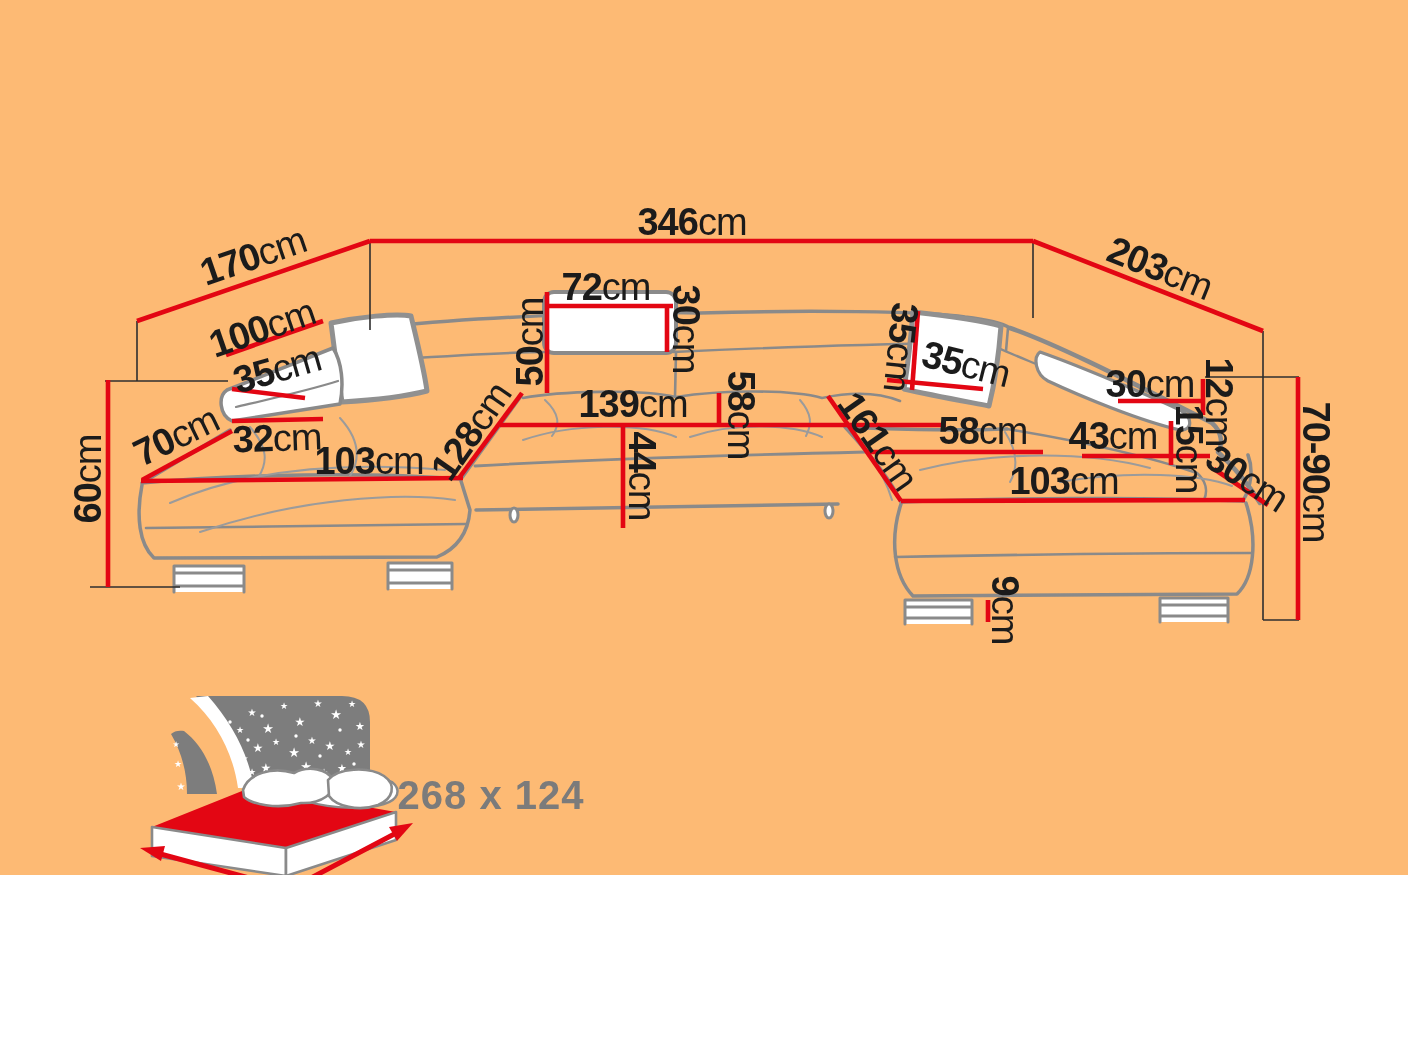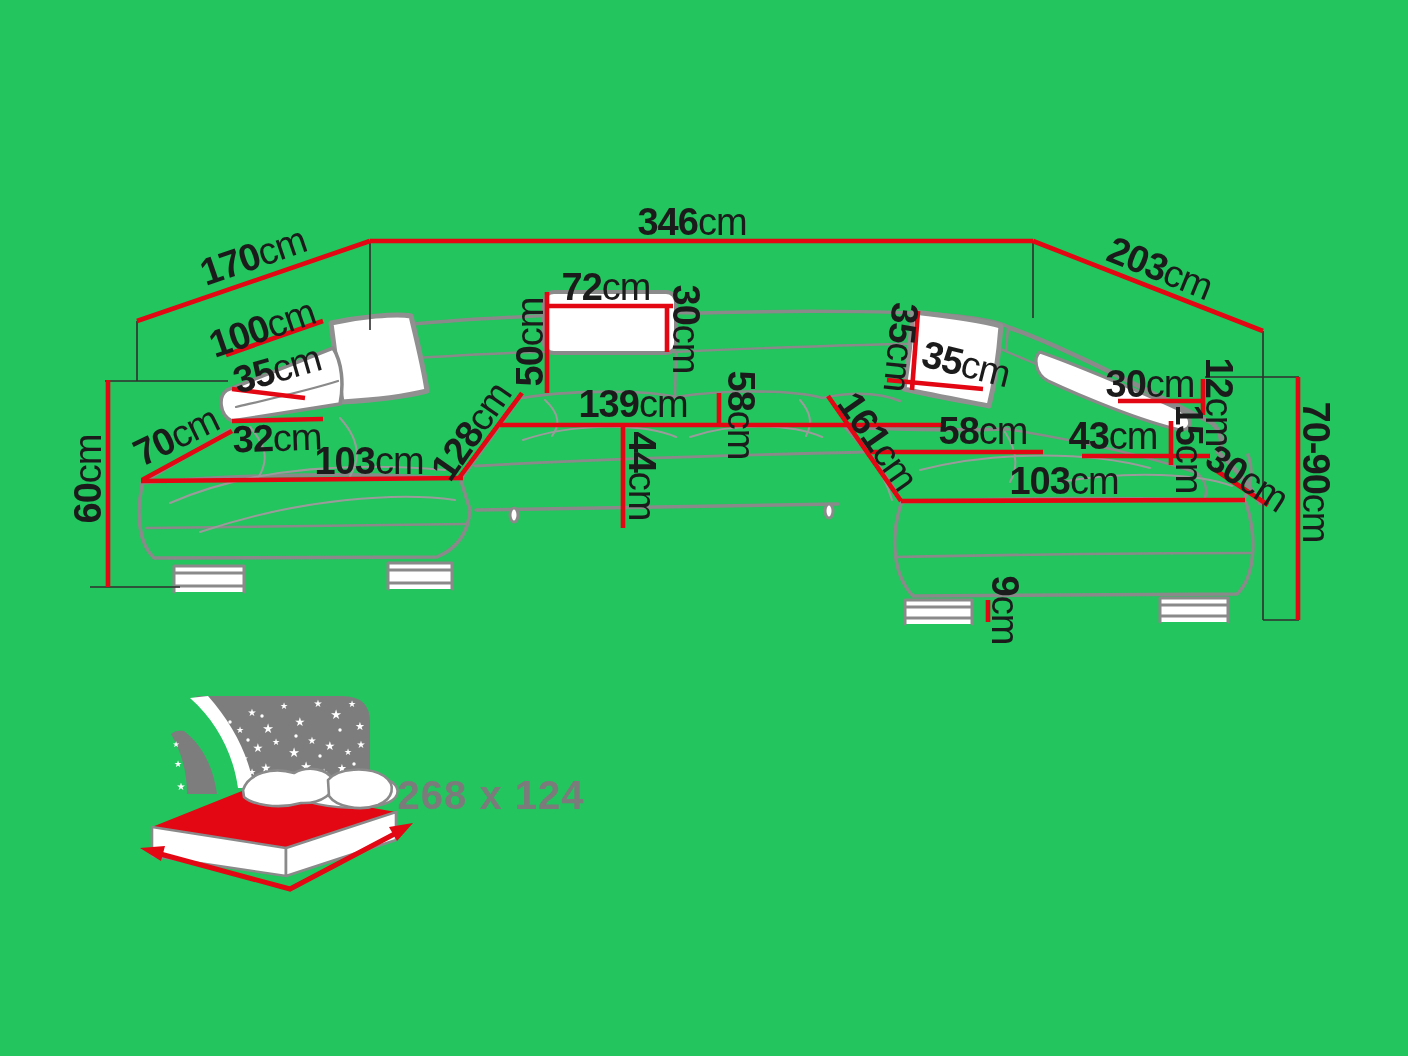--- a/index.html
+++ b/index.html
@@ -1,16 +1,16 @@
 <!DOCTYPE html>
 <html><head>
 <meta charset="utf-8">
 <style>
   html,body{margin:0;padding:0;background:#ffffff;}
-  .stage{width:1408px;height:1056px;background:#22c55e;position:relative;overflow:hidden;}
+  .stage{width:1408px;height:875px;background:#fdba74;position:relative;overflow:hidden;}
   svg{display:block;}
   text.dim{
     font-family:"Liberation Sans","DejaVu Sans",sans-serif;
     font-size:38px;
     fill:#1b1b1b;
     text-anchor:middle;
     dominant-baseline:central;
     letter-spacing:-1px;
   }
   text.dim .num{font-weight:700;}

